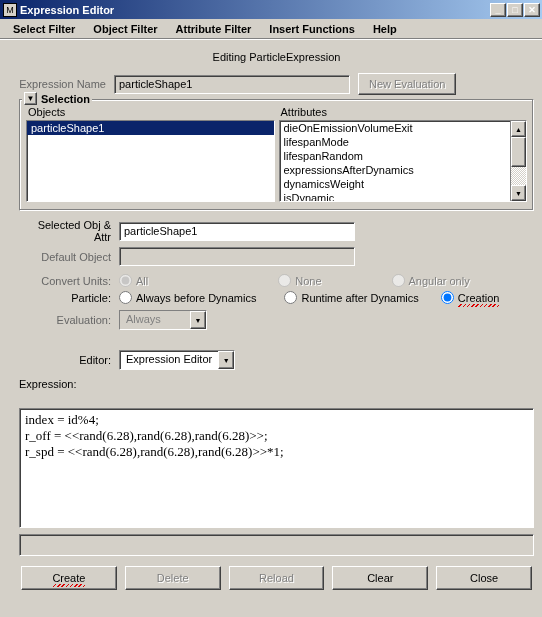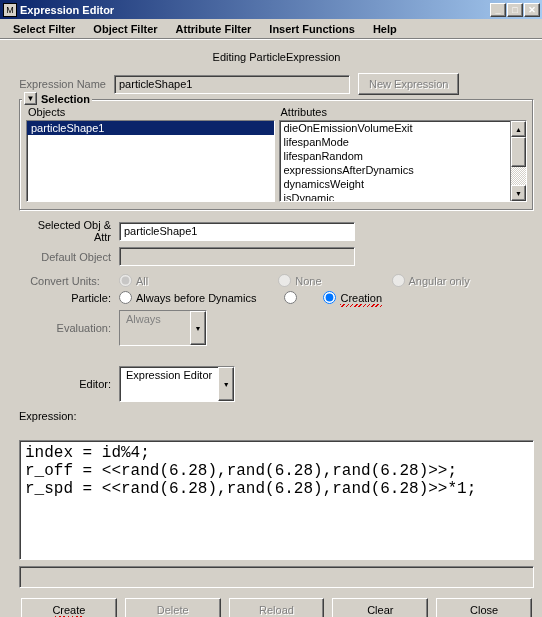--- a/index.html
+++ b/index.html
@@ -141,41 +141,41 @@
 .scrollbar .thumb { position: absolute; left: 0; right: 0; top: 0; height: 30px; }
 .radio { display: inline-flex; align-items: flex-end; margin-right: 10px; }
 .radio input { margin-right: 4px; }
 .radio.dis { color: #808080; text-shadow: 1px 1px 0 #fff; }
 .combo {
   display: inline-flex;
   border: 1px solid;
   border-color: #808080 #fff #fff #808080;
   box-shadow: inset 1px 1px 0 #404040;
   background: #fff;
-  height: 36px;
+  height: 20px;
 }
 .combo .ctext { padding: 2px 6px; min-width: 70px; }
 .combo.dis .ctext { background: #d4d0c8; color: #808080; }
 .combo .cbtn {
   width: 16px;
   border: 1px solid;
   border-color: #fff #404040 #404040 #fff;
   box-shadow: inset -1px -1px 0 #808080;
   background: #d4d0c8;
   display: flex; align-items: center; justify-content: center;
   font-size: 7px;
 }
 .textarea {
   border: 1px solid;
   border-color: #808080 #fff #fff #808080;
   box-shadow: inset 1px 1px 0 #404040;
   background: #fff;
   height: 120px;
-  font-family: Liberation Mono, monospace;
-  font-size: 16px;
+  font-family: Liberation Serif, serif;
+  font-size: 13px;
   padding: 3px 5px;
   white-space: pre;
   overflow: hidden;
 }
 .statusbox {
   border: 1px solid;
   border-color: #808080 #fff #fff #808080;
   box-shadow: inset 1px 1px 0 #404040;
   background: #d4d0c8;
   height: 22px;
@@ -216,21 +216,21 @@
 </div>
 
 <div class="content">
 
   <div class="centerlbl">Editing ParticleExpression</div>
 
   <div class="row">
     <span class="lbl">Expression Name</span>
     <div class="sunken ro" style="width:236px;">particleShape1</div>
     <div style="width:8px;"></div>
-    <button class="btn3d dis">New Expression</button>
+    <button class="btn3d dis">New Evaluation</button>
   </div>
 
   <div class="fieldset">
     <div class="legend">
       <span class="collapseBtn">▼</span>
       <span>Selection</span>
     </div>
     <div class="twocol">
       <div class="colbox">
         <div class="listhdr">Objects</div>
@@ -263,21 +263,21 @@
     <span class="lbl on" style="width:100px;">Selected Obj &amp; Attr</span>
     <div class="sunken" style="width:236px;">particleShape1</div>
   </div>
 
   <div class="row">
     <span class="lbl" style="width:100px;">Default Object</span>
     <div class="sunken ro" style="width:236px;"></div>
   </div>
 
   <div class="row" style="margin-top:8px;">
-    <span class="lbl" style="width:100px;text-align:center;">Convert Units:</span>
+    <span class="lbl" style="width:100px;">Convert Units:</span>
     <label class="radio dis">
         <input type="radio" disabled="" checked="" style="">
         <span>All</span>
       </label>
     <span style="width:120px;"></span>
     <label class="radio dis">
         <input type="radio" disabled="" style="">
         <span>None</span>
       </label>
     <span style="width:60px;"></span>
@@ -289,20 +289,21 @@
 
   <div class="row">
     <span class="lbl on" style="width:100px;text-align:right;">Particle:</span>
     <label class="radio">
         <input type="radio" name="p" style="">
         <span>Always before Dynamics</span>
       </label>
     <span style="width:18px;"></span>
     <label class="radio">
         <input type="radio" name="p" style="">
+        <span>Runtime after Dynamics</span>
       </label>
     <span style="width:12px;"></span>
     <label class="radio">
         <input type="radio" name="p" checked="" style="">
         <span class="squiggle">Creation</span>
       </label>
   </div>
 
   <div class="row" style="margin-top:6px;">
     <span class="lbl" style="width:100px;">Evaluation:</span>

